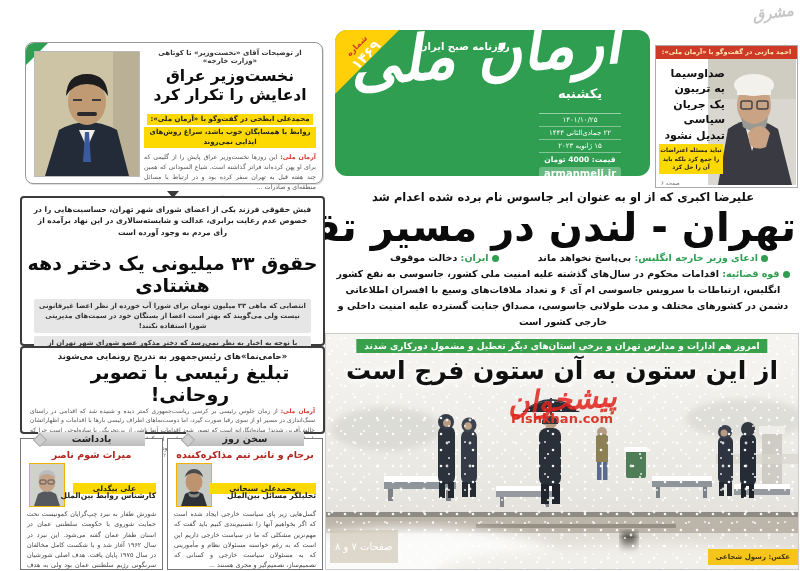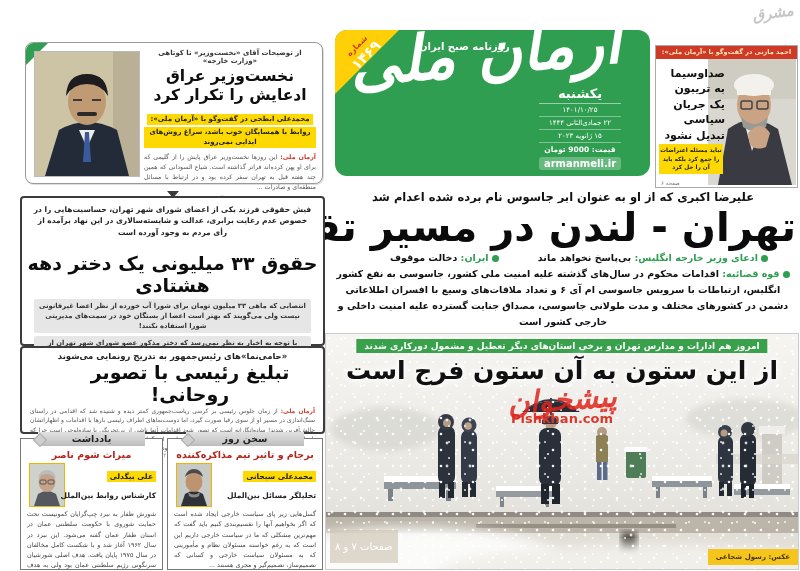--- a/index.html
+++ b/index.html
@@ -17,21 +17,21 @@
   .masthead{left:335px;top:30px;width:315px;height:146px;background:#2f9e50;border-radius:12px;}
   .issue-tri{left:0;top:0;width:64px;height:64px;background:#ffd008;
              clip-path:polygon(0 0,100% 0,0 100%);border-top-left-radius:12px;}
   .issue-inner{left:2px;top:10px;width:52px;transform:rotate(-45deg);text-align:center;line-height:1.1;}
   .issue-label{color:#d03a28;font-size:8px;font-weight:bold;display:block;}
   .issue-num{color:#fff;font-size:14px;font-weight:bold;display:block;}
   .tagline{left:84px;top:11px;color:#fff;font-size:10px;font-weight:bold;}
   .calli{left:0;top:-14px;width:300px;text-align:center;color:#fff;font-size:62px;font-weight:bold;
          font-style:italic;transform:rotate(-5deg);letter-spacing:-2px;white-space:nowrap;}
   .mast-dates{left:204px;top:56px;width:82px;text-align:center;color:#fff;}
-  .mast-weekday{font-size:13px;font-weight:bold;display:block;border-bottom:1px solid rgba(255,255,255,.5);padding-bottom:2px;}
+  .mast-weekday{font-size:13px;font-weight:bold;display:block;border-bottom:1px solid rgba(255,255,255,.5);padding-bottom:12px;}
   .mast-dline{font-size:7px;display:block;border-bottom:1px solid rgba(255,255,255,.4);padding:2px 0;}
   .mast-price{font-size:7.5px;font-weight:bold;display:block;padding:2px 0;}
   .mast-site{font-size:10px;font-weight:bold;display:block;background:rgba(255,255,255,.28);
              border-radius:3px;padding:1px 0;margin-top:1px;direction:ltr;}
 
   
   .tv-box{left:655px;top:45px;width:141px;height:141px;border:1px solid #aaa;background:#fff;}
   .tv-kicker{left:0;top:0;width:100%;height:13px;background:#cf3a28;color:#ffe9b0;
              font-size:6.5px;font-weight:bold;line-height:13px;text-align:center;}
   .tv-photo{left:52px;top:13px;width:88px;height:126px;}
@@ -90,21 +90,21 @@
   
   .colbox{border:1px solid #777;background:#fff;}
   .note-box{left:20px;top:438px;width:141px;height:130px;}
   .speech-box{left:167px;top:438px;width:154px;height:130px;}
   .sec-header{left:12%;top:-7px;width:76%;height:14px;background:linear-gradient(#e2e2e2,#bdbdbd);
               text-align:center;font-size:9.5px;font-weight:bold;color:#222;line-height:14px;}
   .diam{position:absolute;left:-3px;top:3px;width:8px;height:8px;background:#cfcfcf;transform:rotate(45deg);border:1px solid #aaa;}
   .col-title{display:block;text-align:center;color:#b3261e;font-size:9.5px;font-weight:bold;margin-top:10px;}
   .author-row{position:relative;height:44px;margin-top:3px;}
   .author-photo{position:absolute;left:8px;top:0;width:34px;height:42px;border:1px solid #f0b400;}
-  .author-name{position:absolute;right:6px;top:8px;background:#fdd900;color:#222;font-size:7.5px;font-weight:bold;padding:1px 3px;}
+  .author-name{position:absolute;right:6px;top:20px;background:#fdd900;color:#222;font-size:7.5px;font-weight:bold;padding:1px 20px;}
   .author-role{position:absolute;right:6px;top:28px;font-size:7.5px;font-weight:bold;color:#222;}
   .col-body{display:block;font-size:6.4px;color:#444;text-align:justify;line-height:1.6;padding:2px 6px 0;}
   .col-pageref{display:block;color:#c0392b;font-size:7px;font-weight:bold;padding:1px 6px;}
 
   
   .photo-block{left:325px;top:333px;width:472px;height:235px;border:1px solid #ccc;overflow:hidden;background:#eee;}
   .photo-kicker{left:50%;top:5px;transform:translateX(-50%);background:#39a14c;color:#fff;
                 font-size:9px;font-weight:bold;padding:2px 8px;white-space:nowrap;z-index:4;}
   .photo-headline{left:0;top:22px;width:100%;text-align:center;font-size:25px;font-weight:bold;color:#111;
                   text-shadow:0 0 4px #fff,0 0 8px #fff,0 0 12px #fff;z-index:4;}
@@ -131,21 +131,21 @@
       <span class="issue-label">شماره</span>
       <span class="issue-num">۱۴۶۹</span>
     </div>
     <div class="abs tagline">روزنامه صبح ایران</div>
     <div class="abs calli">آرمان ملی</div>
     <div class="abs mast-dates">
       <span class="mast-weekday">یکشنبه</span>
       <span class="mast-dline">۱۴۰۱/۱۰/۲۵</span>
       <span class="mast-dline">۲۲ جمادی‌الثانی ۱۴۴۴</span>
       <span class="mast-dline">۱۵ ژانویه ۲۰۲۳</span>
-      <span class="mast-price">قیمت: 9000 تومان</span>
+      <span class="mast-price">قیمت: 4000 تومان</span>
       <span class="mast-site">armanmeli.ir</span>
     </div>
   </div>
 
   <div class="abs tv-box">
     <div class="abs tv-kicker">احمد مازنی در گفت‌وگو با «آرمان ملی»:</div>
     <svg class="abs tv-photo" viewBox="0 0 88 126" preserveAspectRatio="none">
       <rect width="88" height="126" fill="#d9d7cf"></rect>
       <rect x="0" y="0" width="88" height="40" fill="#cfccc2"></rect>
       <path d="M10 126 L20 70 Q44 52 70 70 L84 126 Z" fill="#3a3a42"></path>

